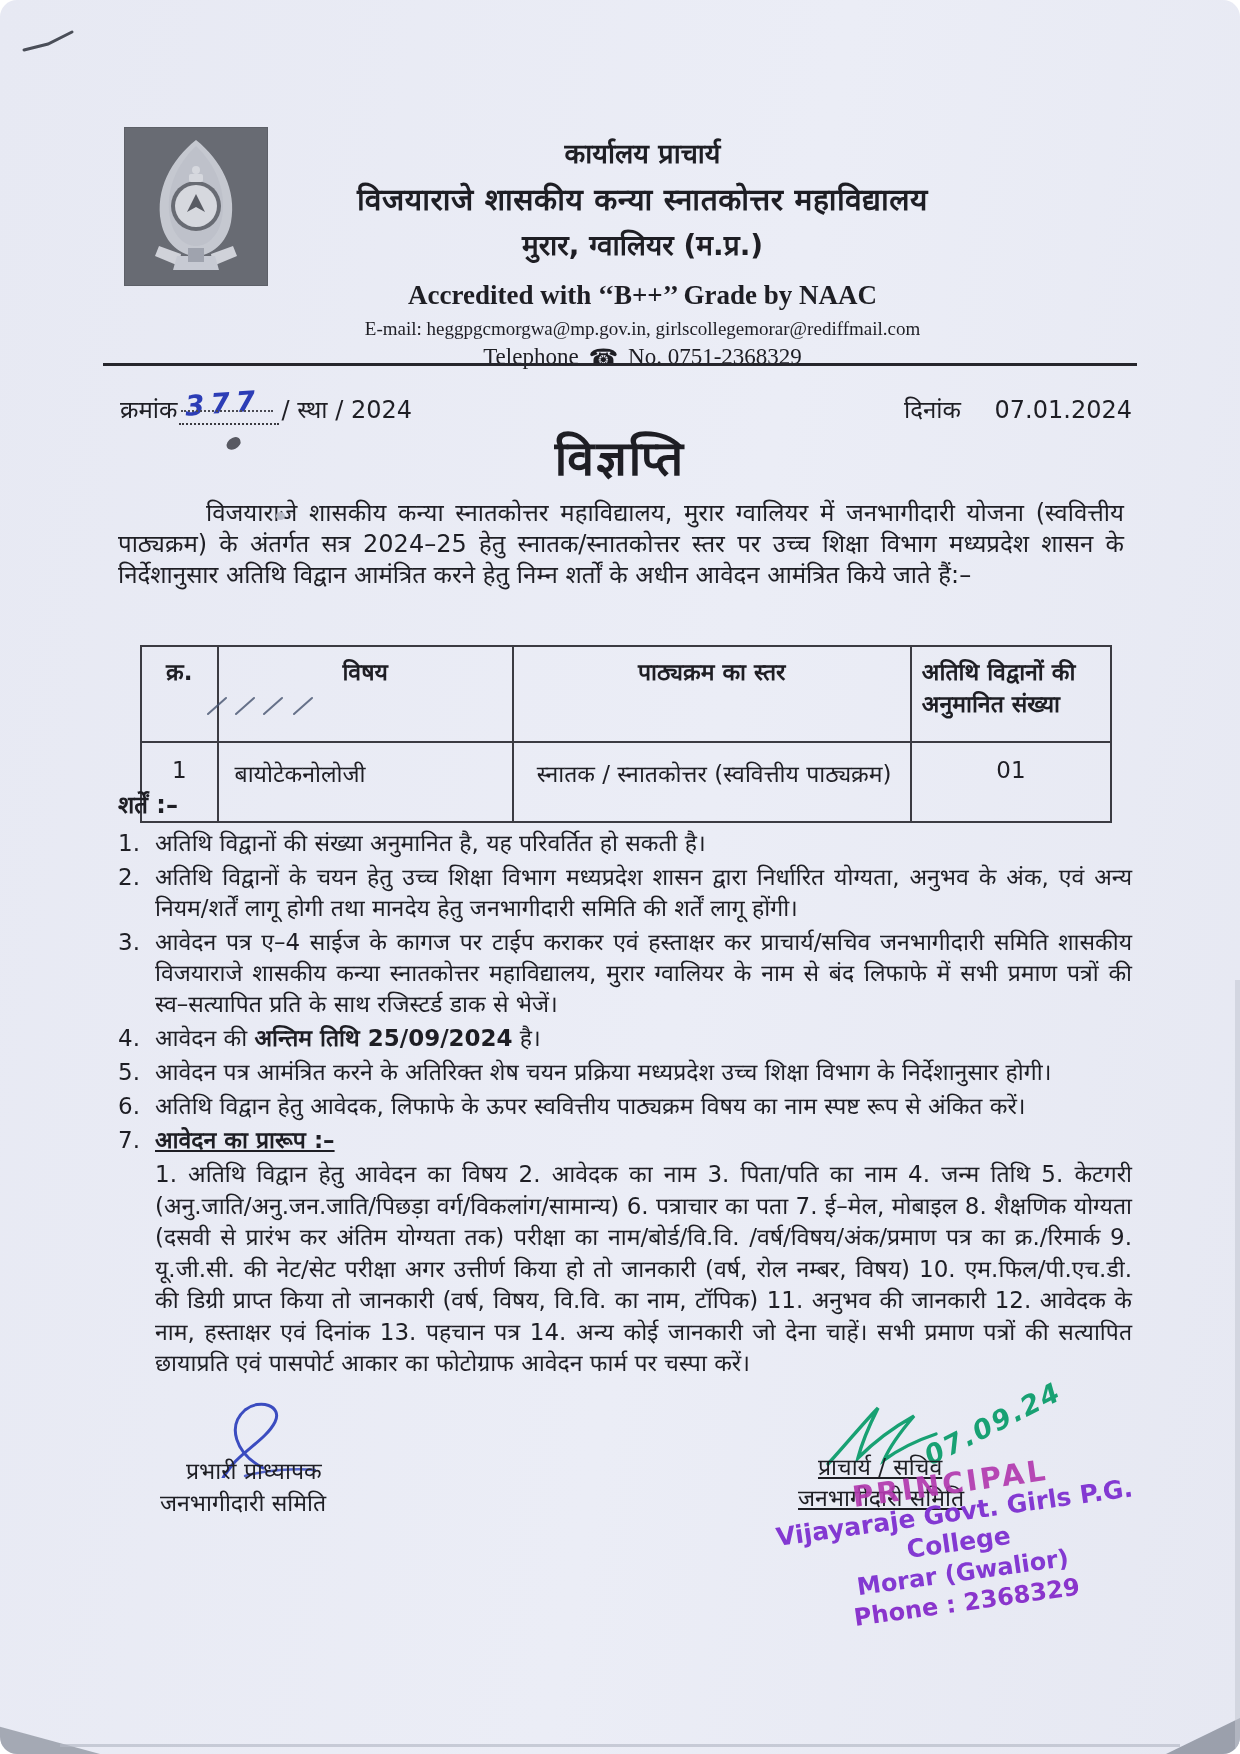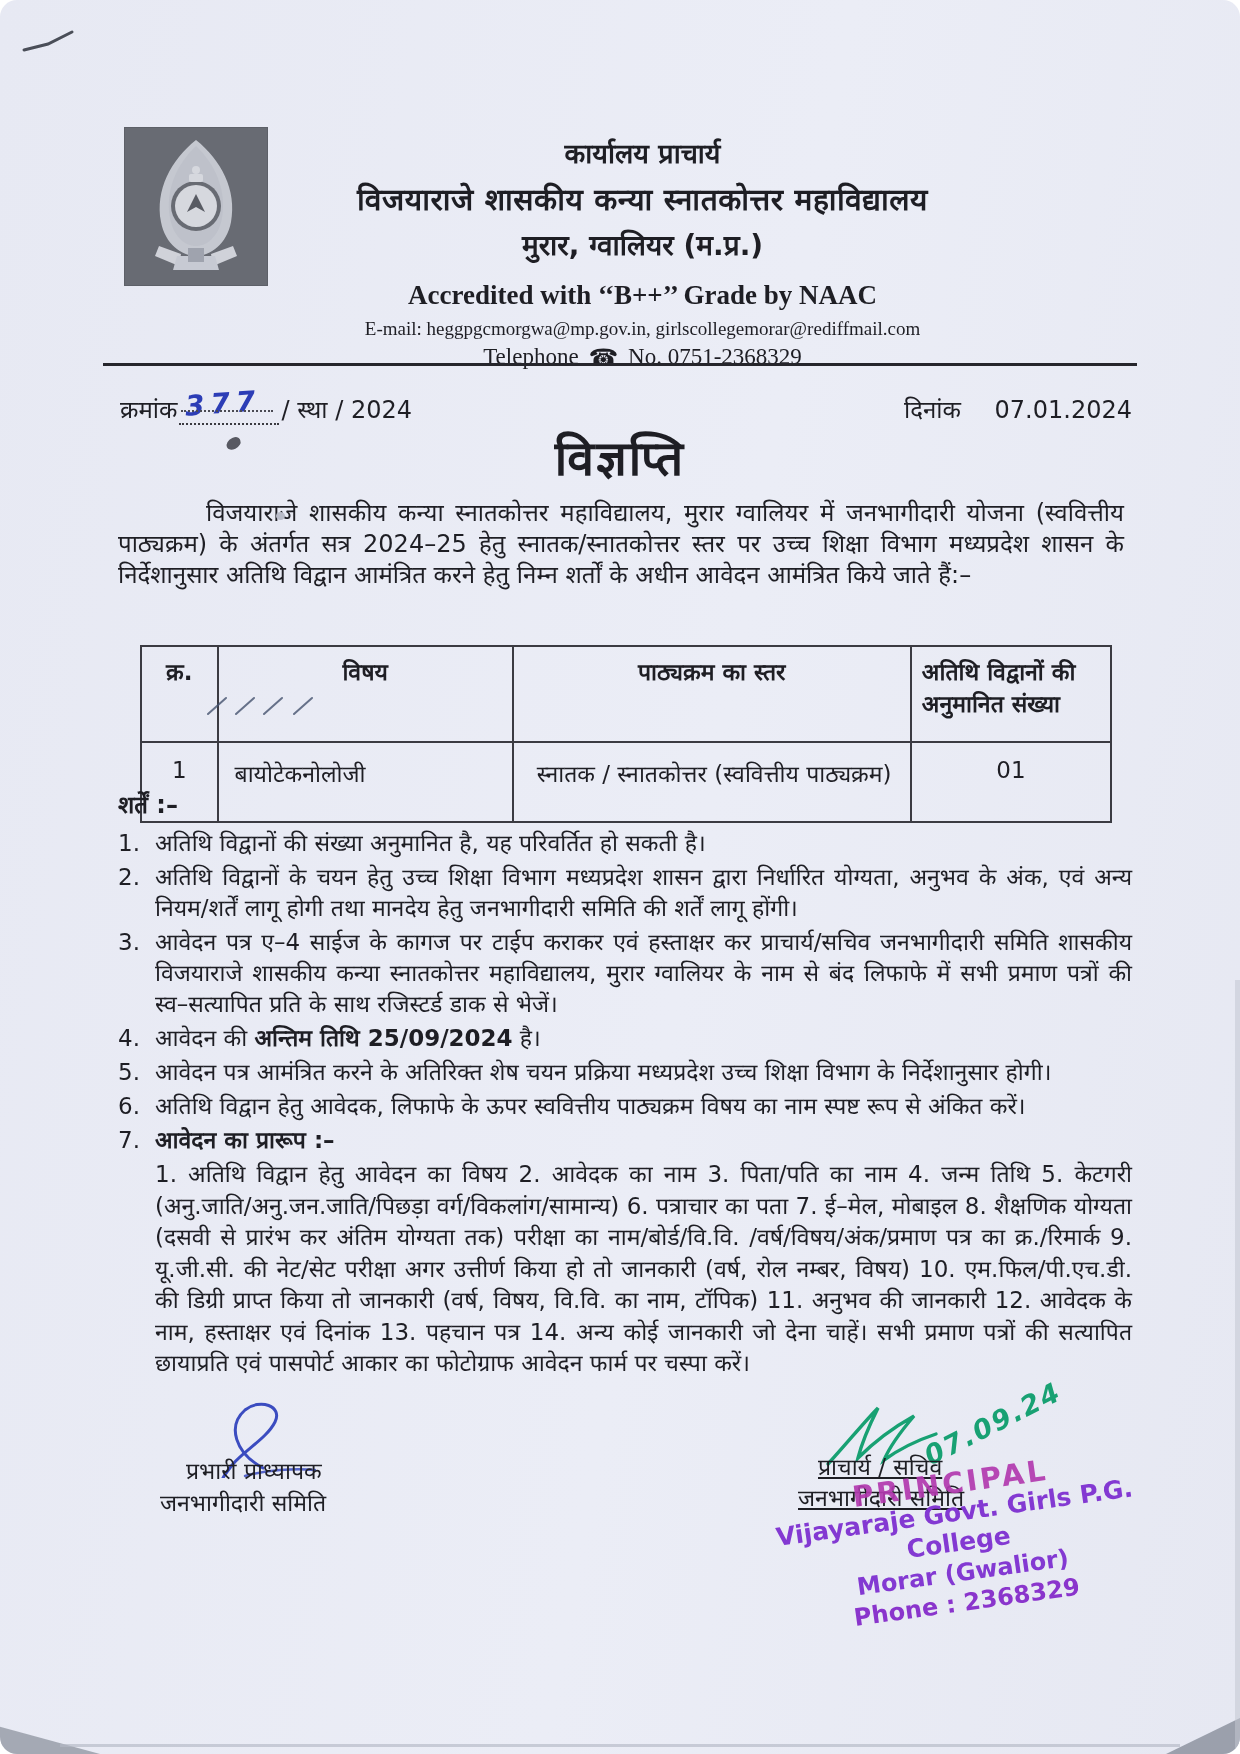--- a/index.html
+++ b/index.html
@@ -45,21 +45,21 @@
   .drow .c-sub{text-align:left; padding-left:16px;}
   .drow .c-lvl{text-align:left; padding-left:23px;}
   .drow .c-cnt{text-align:center; padding-top:20px;}
   
   .conditions{position:absolute; left:118px; top:790px; width:1014px; font-size:23px; line-height:31px;}
   .cond-heading{font-weight:700; font-size:24px; margin-bottom:7px;}
   .cond-item{display:flex; margin-bottom:3px;}
   .cond-num{width:37px; flex:none;}
   .cond-text{flex:1; text-align:justify;}
   .bold-inline{font-weight:700;}
-  .cond-label{font-weight:700; }
+  .cond-label{font-weight:700; text-decoration:underline;}
   .format-body{margin-left:37px; text-align:justify; line-height:31.5px; margin-top:2px;}
   
   .sig-blue{position:absolute; left:205px; top:1398px;}
   .sign-left{position:absolute; left:160px; top:1455px; font-size:23px; line-height:32px;}
   .sign-left .l1{margin-left:26px;}
   .sig-green{position:absolute; left:818px; top:1402px;}
   .sig-green-date{position:absolute; left:918px; top:1408px; color:#18a173; font-size:27px; font-weight:700; font-style:italic; letter-spacing:2px; transform:rotate(-27deg);}
   .sign-right{position:absolute; left:798px; top:1452px; font-size:23px; line-height:31px;text-decoration:underline;}
   .sign-right .l1{margin-left:20px;}
   .stamp{position:absolute; left:742px; top:1474px; width:430px; transform:rotate(-8deg); transform-origin:40% 40%; text-align:center; line-height:30px;}

